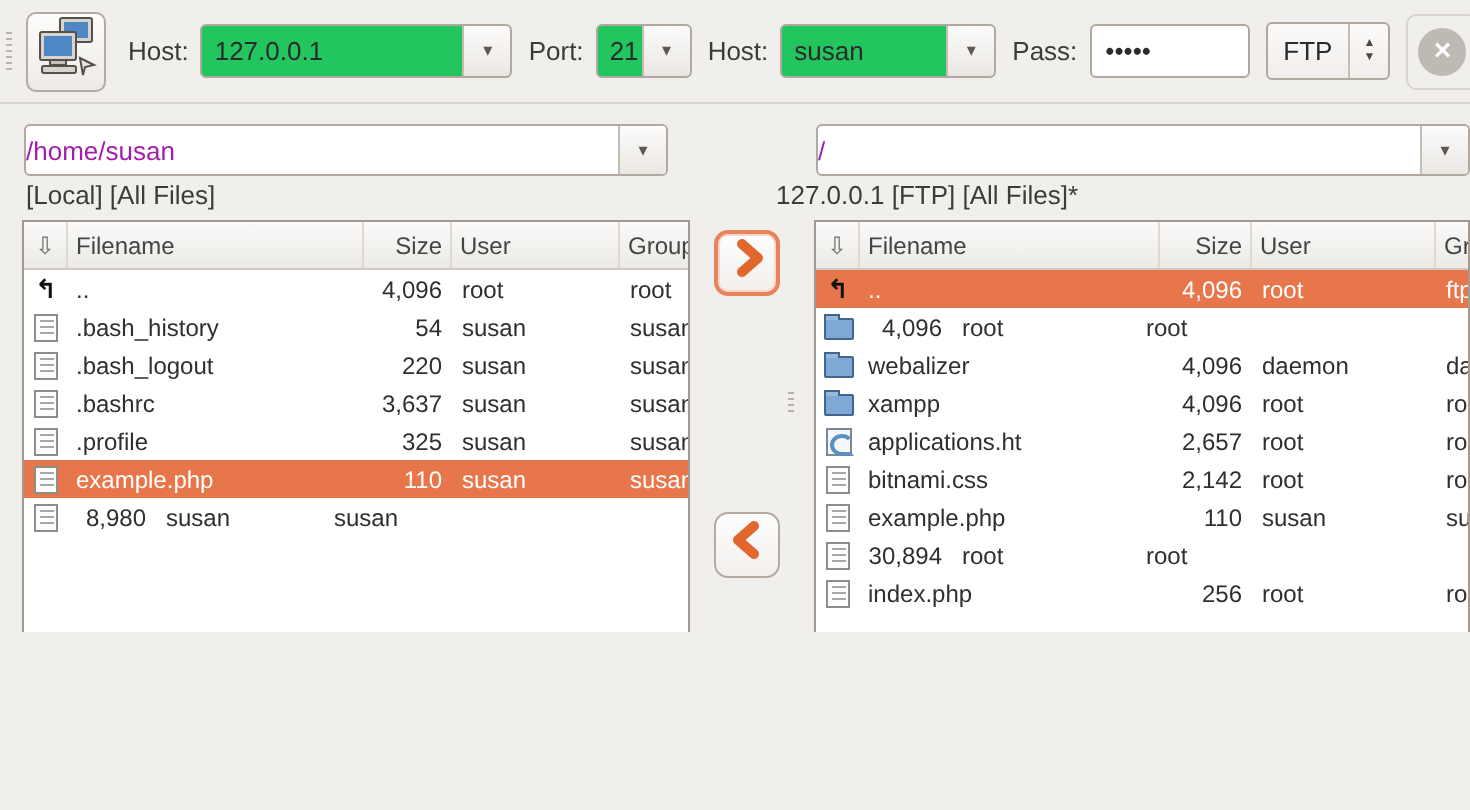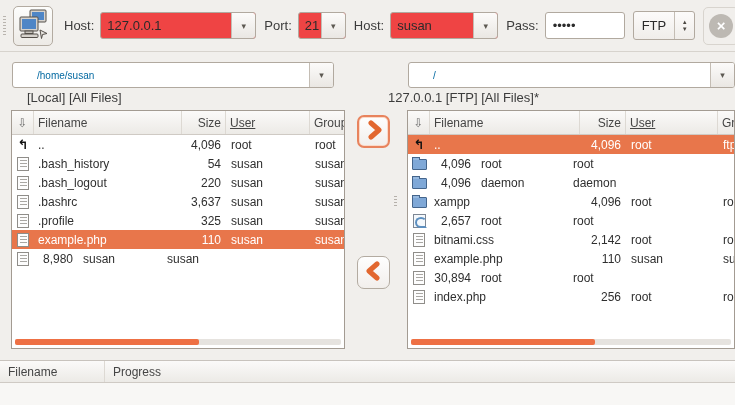--- a/index.html
+++ b/index.html
@@ -1,65 +1,65 @@
 <!DOCTYPE html>
 <html><head>
 <meta charset="utf-8">
 <style>
   html,body{margin:0;padding:0;}
   body{width:735px;height:405px;overflow:hidden;
        font-family:"Liberation Sans","DejaVu Sans",sans-serif;
        background:#f1efec;color:#3b3b3b;}
-  #app{position:relative;width:735px;height:405px;overflow:hidden;}
+  #app{position:relative;width:735px;height:316px;overflow:hidden;}
 
   
   .toolbar{position:absolute;top:0;left:0;width:760px;height:52px;
            display:flex;align-items:center;padding-left:3px;
            border-bottom:1px solid #d7d3cd;box-sizing:border-box;background:#f1efec;}
   .toolbar>*{flex:none;}
   .tb-grip{width:3px;height:19px;margin-right:7px;
            background:repeating-linear-gradient(#b9b4ae 0 1px,transparent 1px 3px);}
   .tb-btn{width:40px;height:40px;margin-right:11px;border:1px solid #b3aba1;border-radius:5px;
           background:linear-gradient(#fdfdfc,#edeae6);display:flex;align-items:center;justify-content:center;
           box-sizing:border-box;}
   .tb-label{font-size:13px;margin-right:6px;color:#3b3b3b;}
   .combo{display:flex;align-items:stretch;height:27px;border:1px solid #b1a99f;border-radius:3px;
-         background:#ef4444;box-sizing:border-box;overflow:hidden;margin-right:8px;text-align:right;}
+         background:#22c55e;box-sizing:border-box;overflow:hidden;margin-right:8px;text-align:right;}
   .combo .val{flex:1;font-size:13px;color:#2b2b2b;padding:0 6px;display:flex;align-items:center;
               white-space:nowrap;overflow:hidden;}
   .combo .dd{width:23px;border-left:1px solid #c4bdb4;background:linear-gradient(#fcfbfa,#eae7e3);
              display:flex;align-items:center;justify-content:center;font-size:9px;color:#5d5952;}
   .entry{height:27px;border:1px solid #b1a99f;border-radius:3px;background:#fff;box-sizing:border-box;
          font-size:13px;color:#2b2b2b;display:flex;align-items:center;padding:0 7px;margin-right:8px;}
   .spincombo{display:flex;align-items:stretch;height:29px;border:1px solid #b1a99f;border-radius:3px;
              background:linear-gradient(#fcfbfa,#f0edea);box-sizing:border-box;margin-right:8px;}
   .spincombo .val{font-size:13px;color:#2b2b2b;padding:0 8px;display:flex;align-items:center;}
   .spincombo .spin{width:19px;border-left:1px solid #c4bdb4;display:flex;flex-direction:column;
                    align-items:center;justify-content:center;font-size:7px;line-height:7px;color:#4a4640;}
   .stop-btn{width:36px;height:38px;border:1px solid #d8d4ce;border-radius:5px;background:#f1efec;
             display:flex;align-items:center;justify-content:center;box-sizing:border-box;}
   .stop-circle{width:24px;height:24px;border-radius:50%;background:#bdb9b3;color:#fff;
                font-size:15px;font-weight:bold;display:flex;align-items:center;justify-content:center;}
 
   
   .pathcombo{position:absolute;height:26px;display:flex;border:1px solid #b1a99f;border-radius:3px;
              background:#fff;box-sizing:border-box;overflow:hidden;}
-  .pathcombo .val{flex:1;font-size:10px;color:#0369a1;padding:0 24px;display:flex;align-items:center;}
+  .pathcombo .val{flex:1;font-size:13px;color:#a21caf;padding:0 0;display:flex;align-items:center;}
   .pathcombo .dd{width:23px;border-left:1px solid #c4bdb4;background:linear-gradient(#fcfbfa,#eae7e3);
                  display:flex;align-items:center;justify-content:center;font-size:9px;color:#5d5952;}
   .status-lbl{position:absolute;font-size:13px;color:#3c3c3c;white-space:nowrap;}
 
   .listframe{position:absolute;border:1px solid #a39b92;background:#fff;overflow:hidden;box-sizing:border-box;}
   .lhead{display:flex;height:24px;background:linear-gradient(#fbfaf9,#eceae6);
          border-bottom:1px solid #cfcac4;font-size:12px;color:#454545;box-sizing:border-box;}
   .lhead .hc{display:flex;align-items:center;border-right:1px solid #ddd9d3;box-sizing:border-box;
              padding:0 4px;white-space:nowrap;flex:none;}
   .hc.h-icon{width:22px;justify-content:center;color:#6e6e6e;font-size:12px;}
   .h-name{width:148px;} .h-size{width:44px;justify-content:flex-end;}
-  .h-user{width:84px;text-decoration:underline;} .h-group{flex:1 1 auto !important;border-right:none !important;}
+  .h-user{width:84px;} .h-group{flex:1 1 auto !important;border-right:none !important;}
   .r .h-name{width:150px;} .r .h-size{width:46px;} .r .h-user{width:92px;}
 
   .row{display:flex;height:19px;align-items:center;font-size:12px;color:#2f2f2f;white-space:nowrap;}
   .row>span{flex:none;box-sizing:border-box;overflow:hidden;}
   .c-icon{width:22px;display:flex;align-items:center;justify-content:center;}
   .c-name{width:148px;padding-left:4px;}
   .c-size{width:44px;text-align:right;padding-right:5px;}
   .c-user{width:84px;padding-left:5px;}
   .c-group{flex:1 1 auto !important;padding-left:5px;}
   .r .c-name{width:150px;} .r .c-size{width:46px;} .r .c-user{width:92px;}
@@ -153,21 +153,21 @@
       <span class="stop-circle">×</span>
     </div>
   </div>
 
   <div class="pathcombo" style="left:12px;top:62px;width:322px">
     <span class="val">/home/susan</span>
     <span class="dd">
         <span>▾</span>
       </span>
   </div>
-  <div class="status-lbl" style="left:27px;top:90px">[Local] [All Files]</div>
+  <div class="status-lbl" style="left:13px;top:90px">[Local] [All Files]</div>
 
   <div class="listframe l" style="left:11px;top:110px;width:334px;height:239px">
     <div class="lhead">
       <span class="hc h-icon">
           <span>⇩</span>
         </span>
       <span class="hc h-name">Filename</span>
       <span class="hc h-size">Size</span>
       <span class="hc h-user">User</span>
       <span class="hc h-group">Group</span>
@@ -287,37 +287,39 @@
           <span class="i-folder"></span>
         </span>
       <span class="c-size">4,096</span>
       <span class="c-user">root</span>
       <span class="c-group">root</span>
     </div>
     <div class="row">
       <span class="c-icon">
           <span class="i-folder"></span>
         </span>
+      <span class="c-name">webalizer</span>
       <span class="c-size">4,096</span>
       <span class="c-user">daemon</span>
       <span class="c-group">daemon</span>
     </div>
     <div class="row">
       <span class="c-icon">
           <span class="i-folder"></span>
         </span>
       <span class="c-name">xampp</span>
       <span class="c-size">4,096</span>
       <span class="c-user">root</span>
       <span class="c-group">root</span>
     </div>
     <div class="row">
       <span class="c-icon">
           <span class="i-html"></span>
         </span>
+      <span class="c-name">applications.ht</span>
       <span class="c-size">2,657</span>
       <span class="c-user">root</span>
       <span class="c-group">root</span>
     </div>
     <div class="row">
       <span class="c-icon">
           <span class="i-file"></span>
         </span>
       <span class="c-name">bitnami.css</span>
       <span class="c-size">2,142</span>

